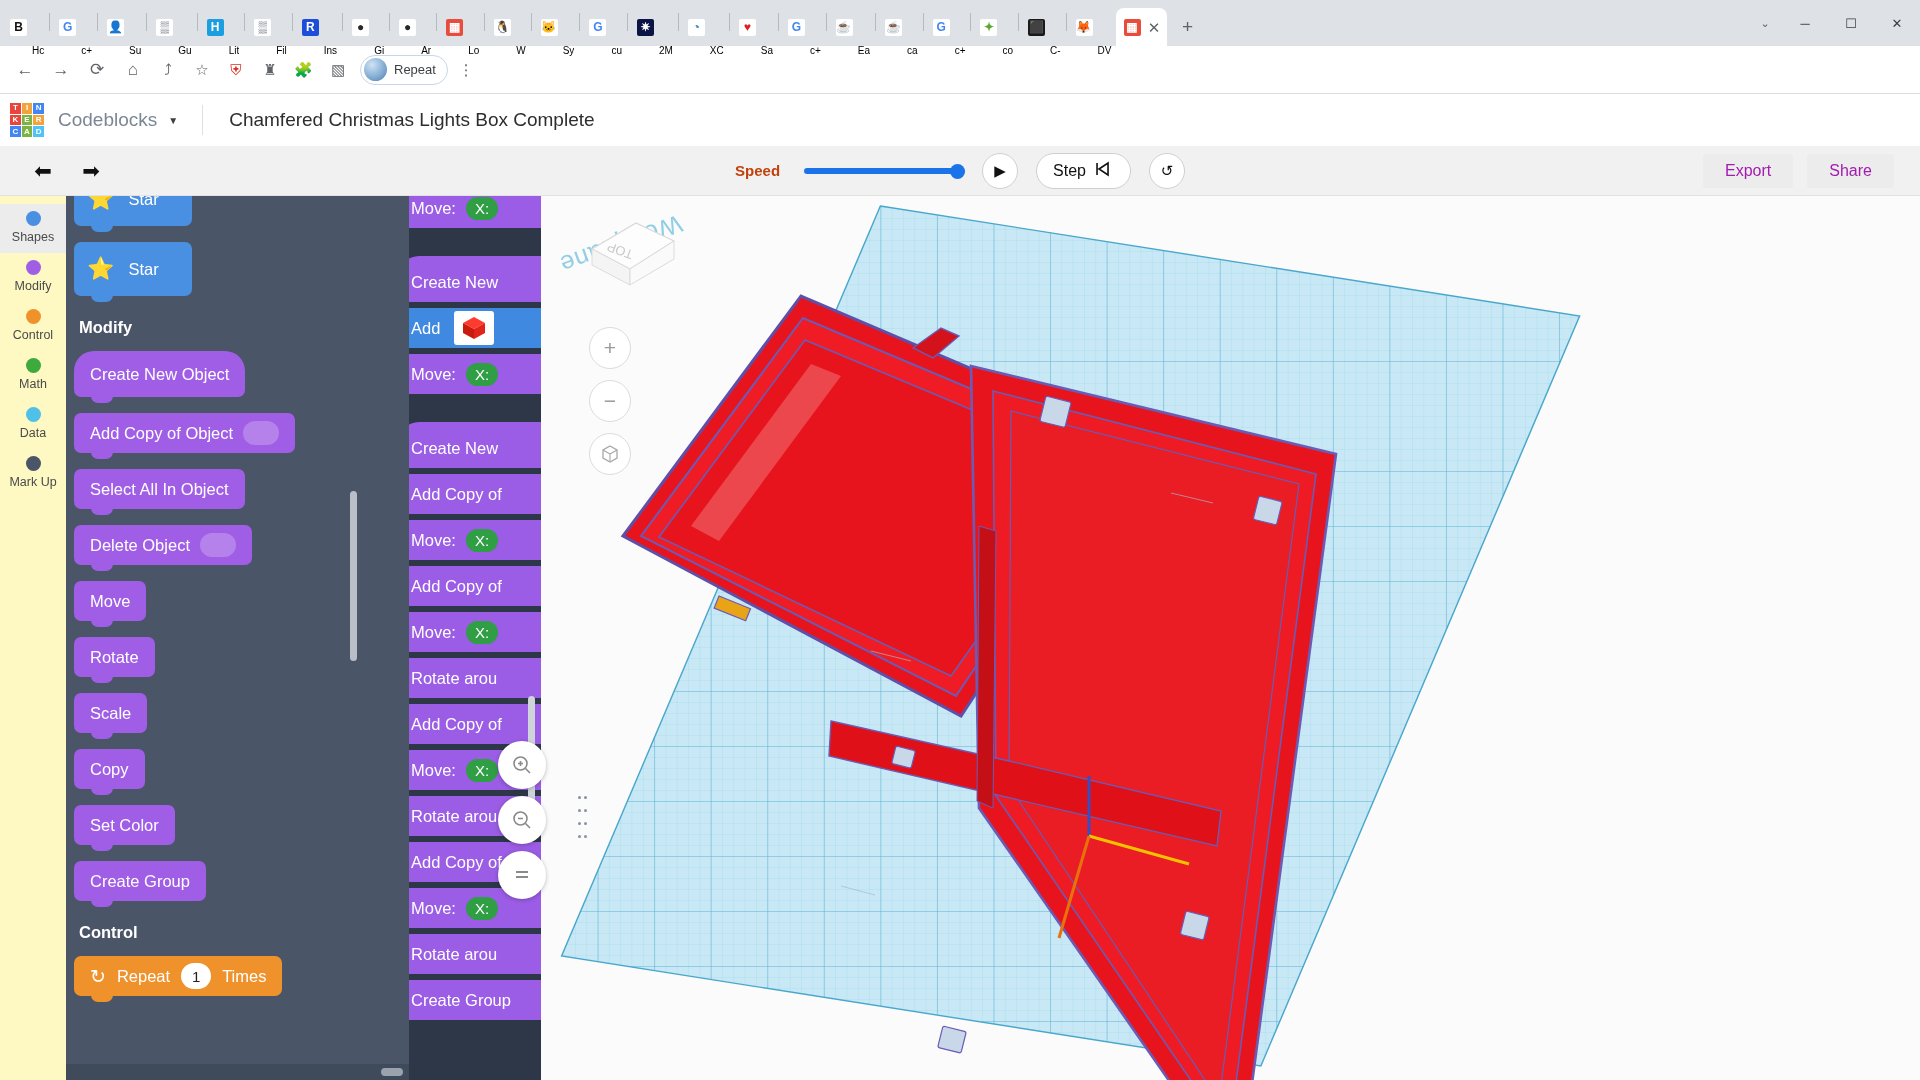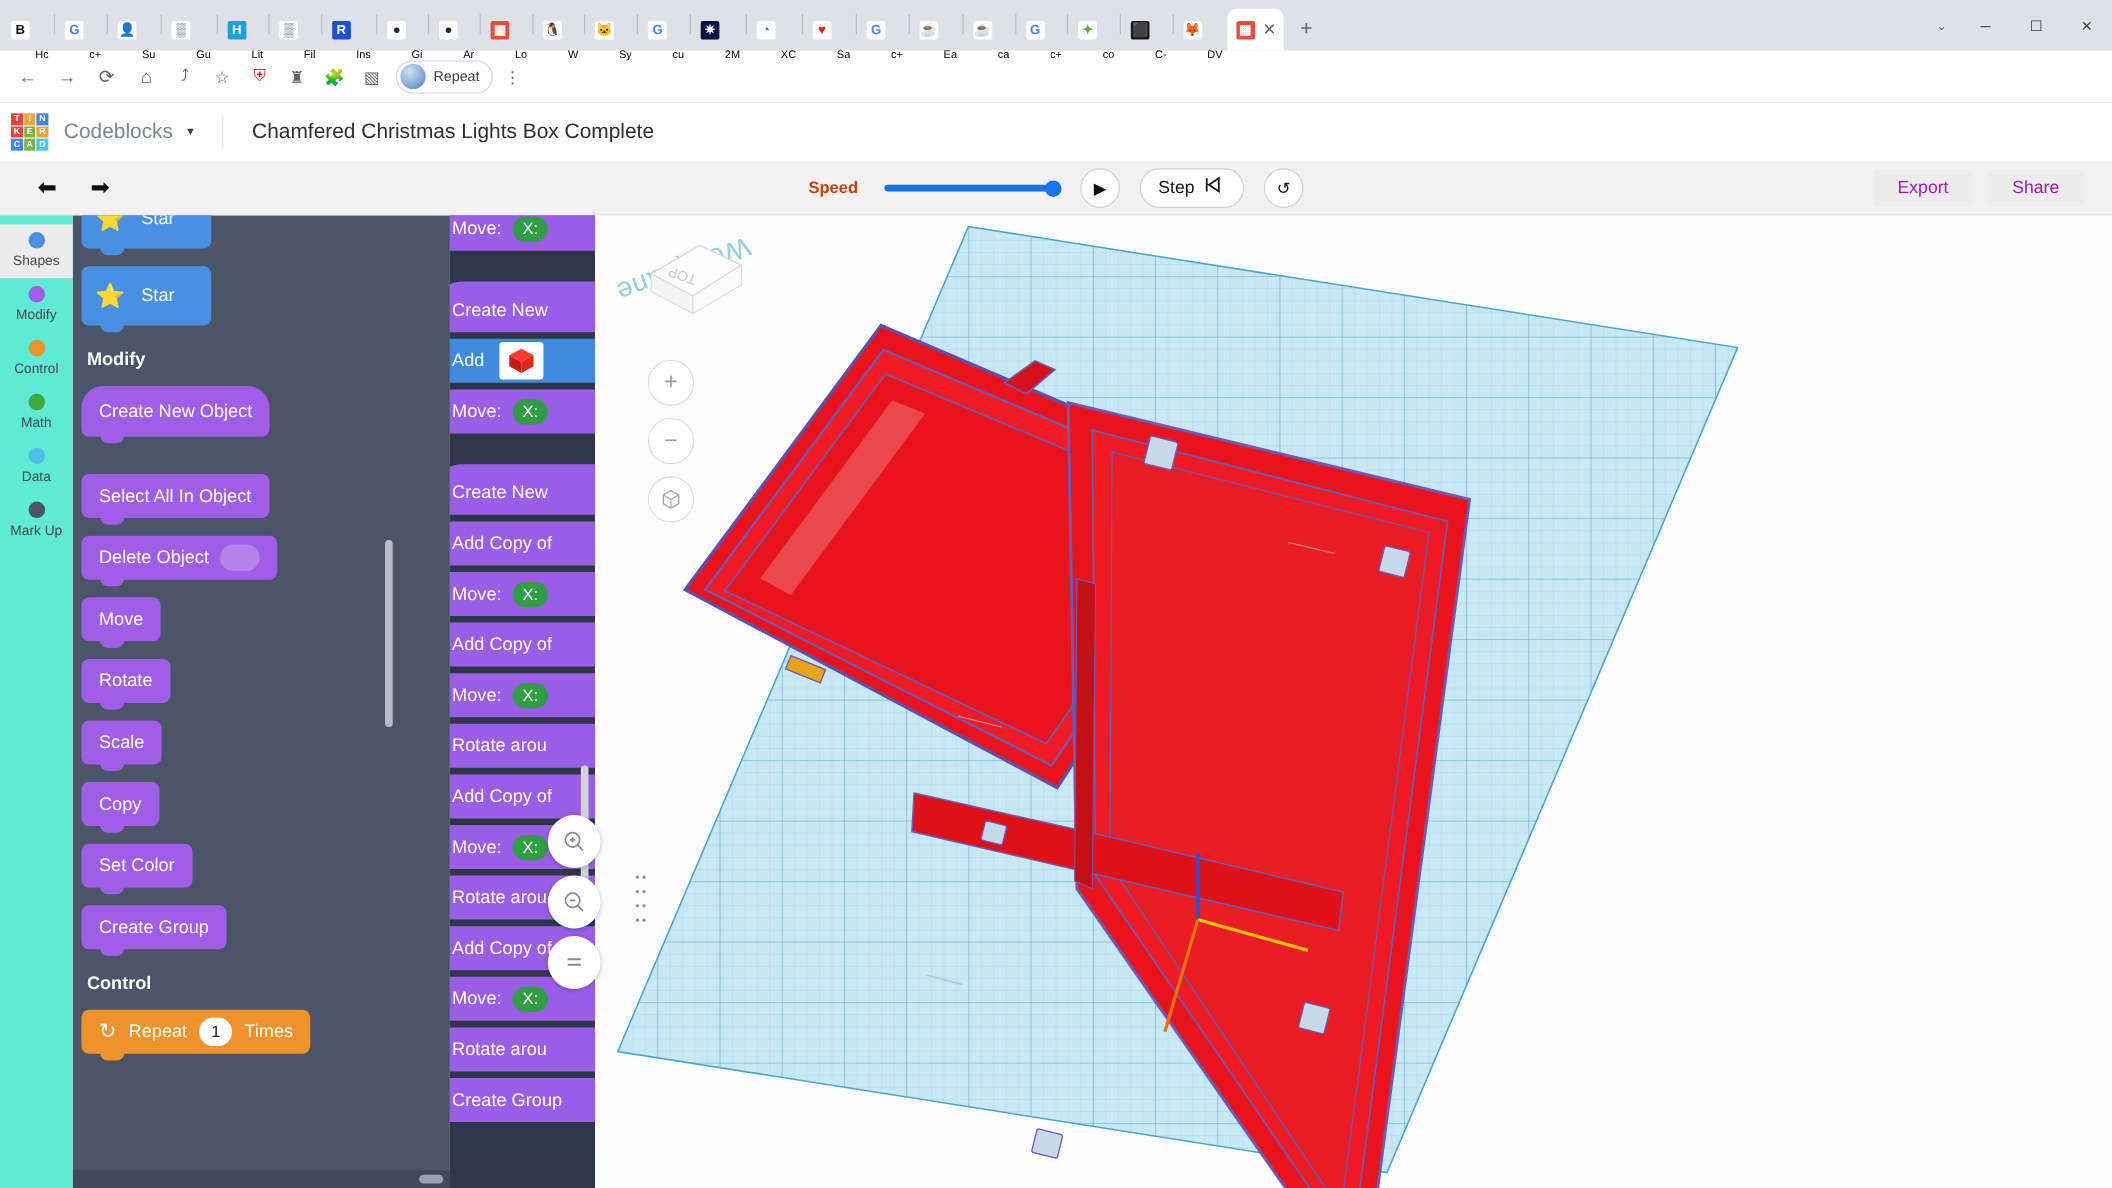--- a/index.html
+++ b/index.html
@@ -80,21 +80,21 @@
   .pillbtn{ height:36px;border-radius:18px;border:1px solid #cfcfcf;background:#fff;
             display:flex;align-items:center;justify-content:center;gap:8px;padding:0 16px;
             font-size:16px;color:#111;}
   .tbright{ margin-left:auto; display:flex; align-items:center; gap:14px;}
   .flatbtn{ height:34px;padding:0 22px; display:flex;align-items:center;justify-content:center;
             font-size:16px;color:#a21caf; background:#ececec; border-radius:3px;}
 
   
   .tcbody{ display:flex; height:calc(1080px - 46px - 48px - 52px - 50px); position:relative;}
 
-  .catbar{ width:66px; background:#5eead4; padding-top:8px; flex:0 0 66px; z-index:5;}
+  .catbar{ width:66px; background:#fef9c3; padding-top:8px; flex:0 0 66px; z-index:5;}
   .cat{ padding:7px 0 9px; display:flex; flex-direction:column; align-items:center; gap:4px;}
   .cat.sel{ background:#ececec; }
   .catdot{ width:15px;height:15px;border-radius:50%;}
   .catlabel{ font-size:12.5px; color:#4a4a4a; white-space:nowrap;}
 
   .palette{ width:343px; background:#4a5568; position:relative; overflow:hidden; flex:0 0 343px;}
   .palinner{ position:absolute; top:-32px; left:0; width:343px; padding:8px 0 0 8px;}
   .blk{ position:relative; display:inline-flex; align-items:center; color:#fff;
         border-radius:7px; padding:0 16px; height:40px; font-size:16.5px; margin-bottom:16px;
         white-space:nowrap;}
@@ -374,21 +374,24 @@
 
     <div class="palette">
       <div class="palinner" id="palinner"><div class="blk shape">
             <span class="starglyph" style="color: rgb(95, 214, 198);">⭐</span>
             <span>Star</span>
           </div><br><div class="blk shape">
             <span class="starglyph" style="color: rgb(245, 197, 24);">⭐</span>
             <span>Star</span>
           </div><br><div class="sectitle">Modify</div><div class="blk mod" style="border-radius: 20px 20px 7px 7px; height: 46px;">
             <span>Create New Object</span>
-          </div><br><br><div class="blk mod">
+          </div><br><div class="blk mod">
+            <span>Add Copy of Object</span>
+            <span class="slot"></span>
+          </div><br><div class="blk mod">
             <span>Select All In Object</span>
           </div><br><div class="blk mod">
             <span>Delete Object</span>
             <span class="slot"></span>
           </div><br><div class="blk mod">
             <span>Move</span>
           </div><br><div class="blk mod">
             <span>Rotate</span>
           </div><br><div class="blk mod">
             <span>Scale</span>

